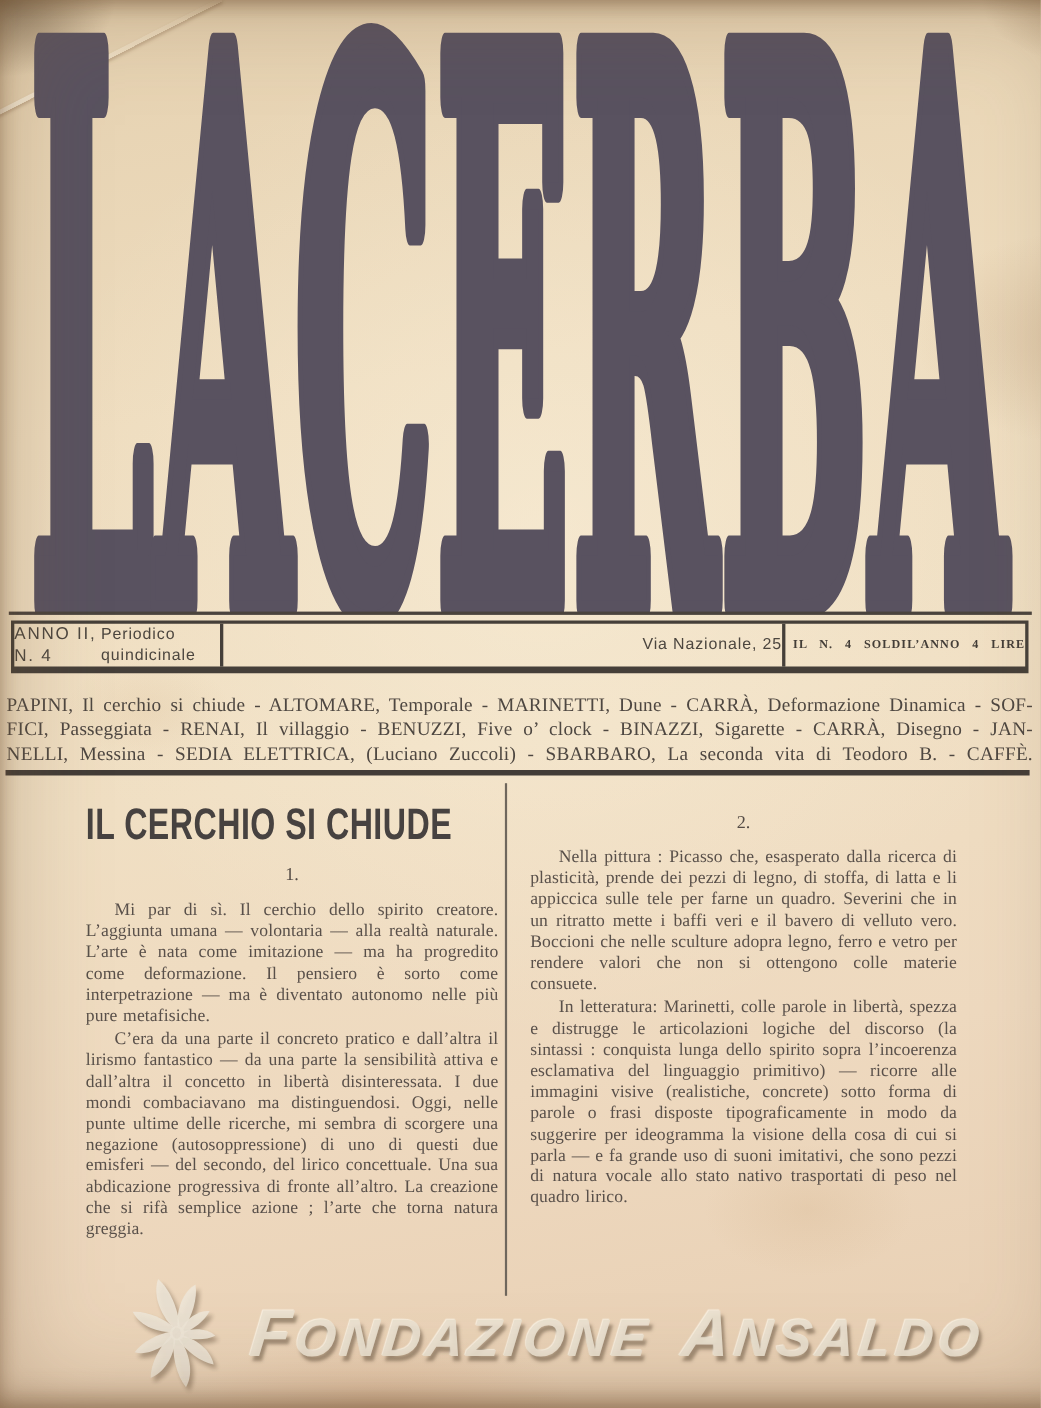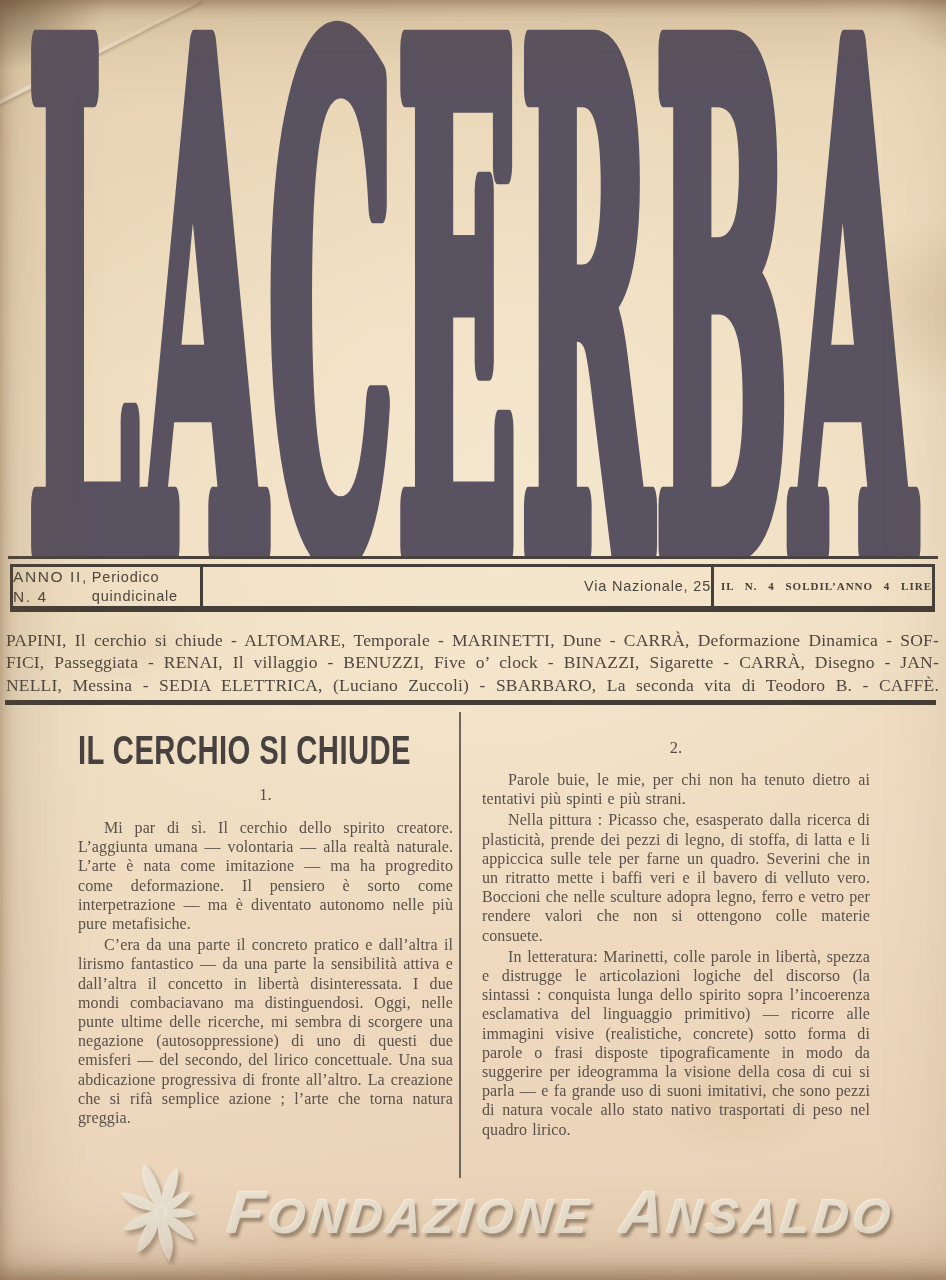--- a/index.html
+++ b/index.html
@@ -121,21 +121,20 @@
 
   <section class="col col-left">
     <div class="article-title">IL CERCHIO SI CHIUDE</div>
     <div class="section-label">1.</div>
     <p>Mi par di sì. Il cerchio dello spirito creatore. L’aggiunta umana — volontaria — alla realtà naturale. L’arte è nata come imitazione — ma ha progredito come deformazione. Il pensiero è sorto come interpetrazione — ma è diventato autonomo nelle più pure metafisiche.</p>
     <p>C’era da una parte il concreto pratico e dall’altra il lirismo fantastico — da una parte la sensibilità attiva e dall’altra il concetto in libertà disinteressata. I due mondi combaciavano ma distinguendosi. Oggi, nelle punte ultime delle ricerche, mi sembra di scorgere una negazione (autosoppressione) di uno di questi due emisferi — del secondo, del lirico concettuale. Una sua abdicazione progressiva di fronte all’altro. La creazione che si rifà semplice azione ; l’arte che torna natura greggia.</p>
   </section>
 
   <section class="col col-right">
     <div class="section-label">2.</div>
-    <p>Parole buie, le mie, per chi non ha tenuto dietro ai tentativi più spinti e più strani.</p>
     <p>Nella pittura : Picasso che, esasperato dalla ricerca di plasticità, prende dei pezzi di legno, di stoffa, di latta e li appiccica sulle tele per farne un quadro. Severini che in un ritratto mette i baffi veri e il bavero di velluto vero. Boccioni che nelle sculture adopra legno, ferro e vetro per rendere valori che non si ottengono colle materie consuete.</p>
     <p>In letteratura: Marinetti, colle parole in libertà, spezza e distrugge le articolazioni logiche del discorso (la sintassi : conquista lunga dello spirito sopra l’incoerenza esclamativa del linguaggio primitivo) — ricorre alle immagini visive (realistiche, concrete) sotto forma di parole o frasi disposte tipograficamente in modo da suggerire per ideogramma la visione della cosa di cui si parla — e fa grande uso di suoni imitativi, che sono pezzi di natura vocale allo stato nativo trasportati di peso nel quadro lirico.</p>
   </section>
 
   <div class="watermark">
     <svg class="wm-logo" viewBox="-62 -55 124 110" aria-hidden="true">
       <defs>
         <path id="blade" d="M5 -3 C 20 -15, 38 -19, 51 -13 C 41 -3, 22 3, 5 3 Z"></path>
       </defs>
       <g fill="rgba(238,230,216,.92)">

